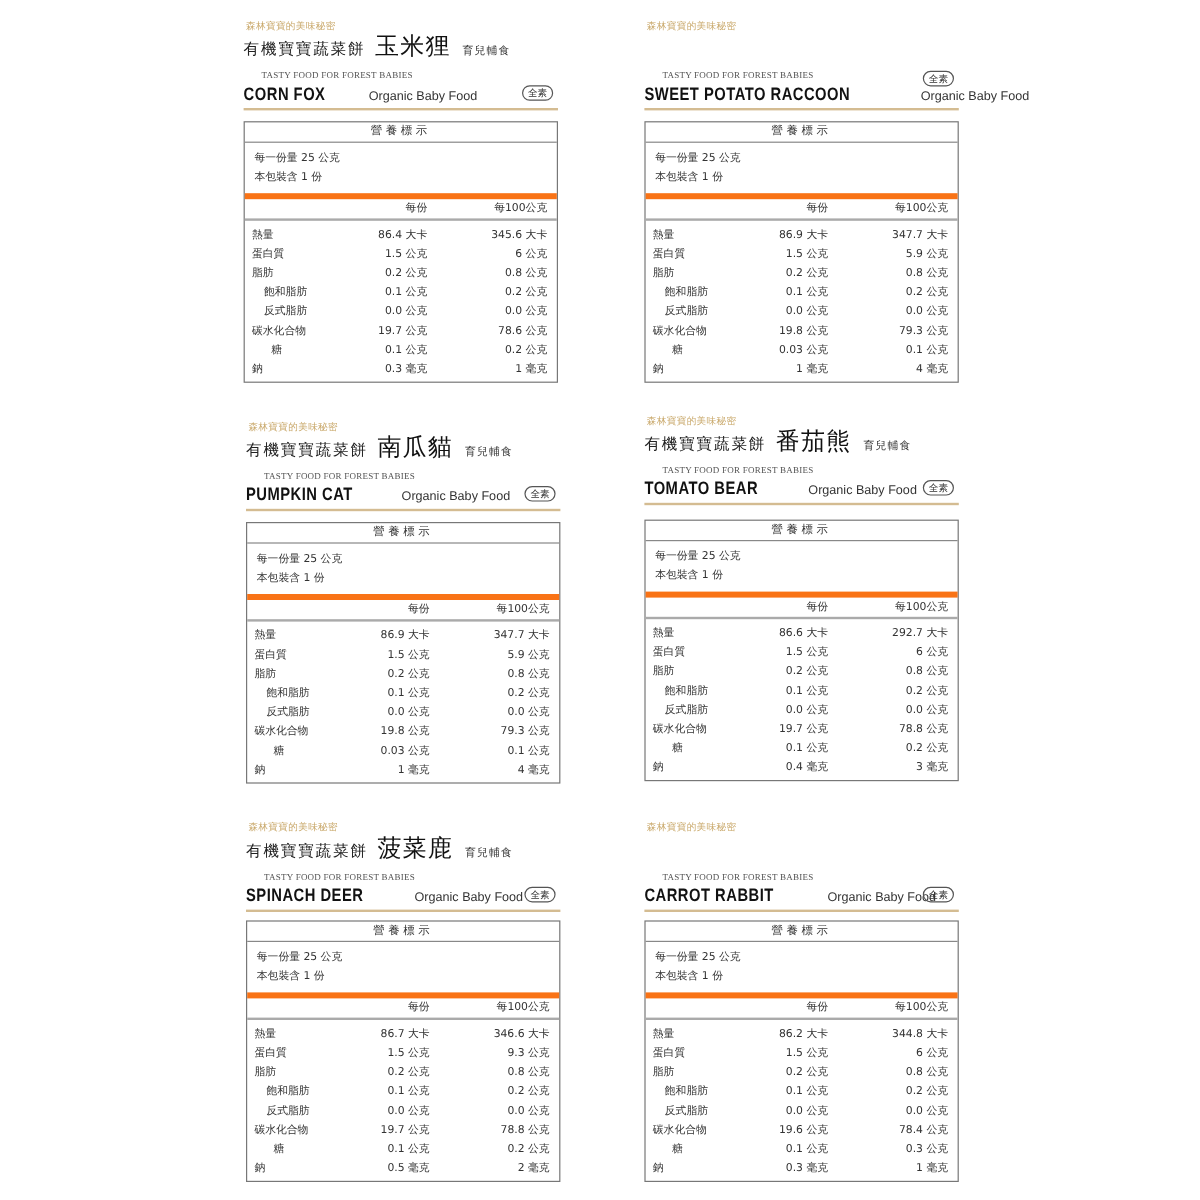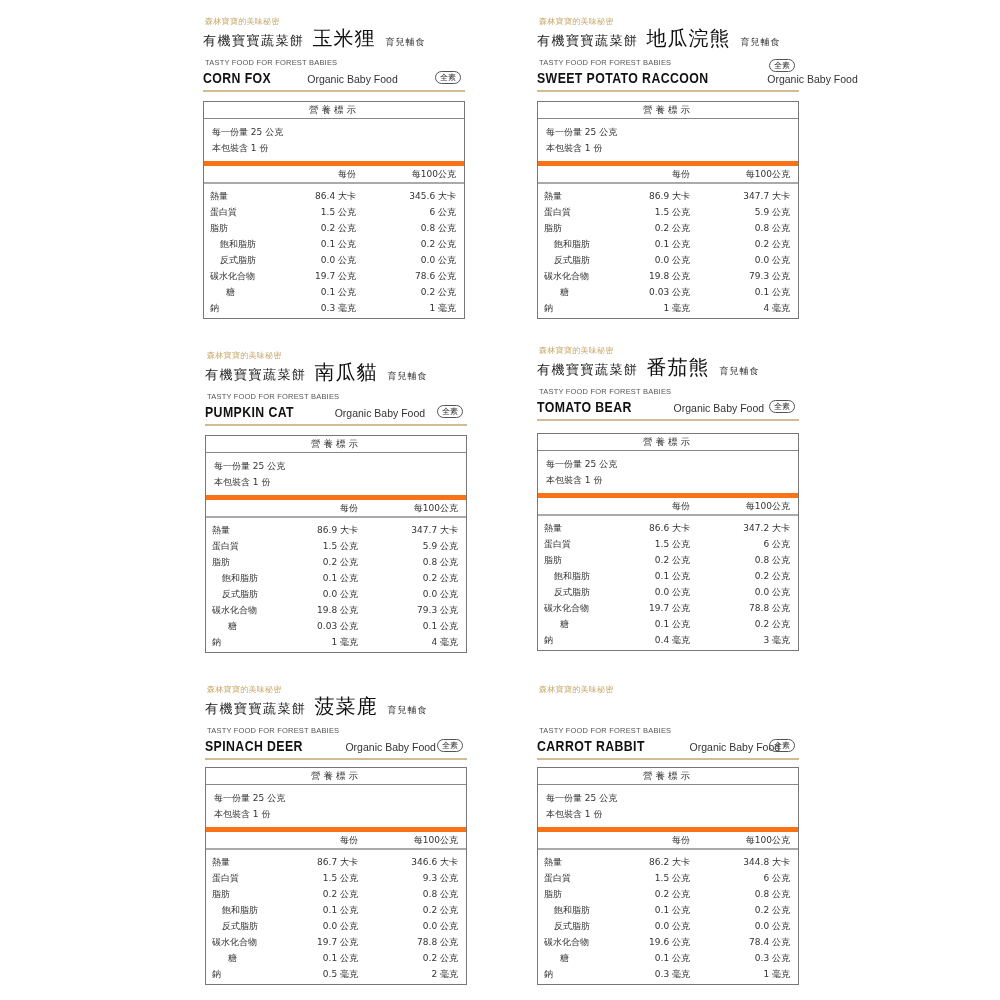--- a/index.html
+++ b/index.html
@@ -5,21 +5,21 @@
   html, body { margin:0; padding:0; background:#ffffff; }
   body { width:1000px; height:1000px; position:relative; overflow:hidden;
          font-family:"DejaVu Sans", "Liberation Sans", sans-serif; color:#2a2a2a; }
   .panel { position:absolute; width:262px; }
   .hdr { position:relative; height:78px; }
   .tagline { position:absolute; left:2px; top:0px; font-size:8px; color:#c9a86a; letter-spacing:0.3px; }
   .titleline { position:absolute; left:0; top:9px; white-space:nowrap; }
   .titleline .prefix { font-size:13px; color:#222; letter-spacing:1.5px; }
   .titleline .animal { font-size:20px; color:#111; margin-left:8px; letter-spacing:1px; }
   .titleline .suffix { font-size:9px; color:#333; margin-left:10px; letter-spacing:1px;margin-top:12px; }
-  .tasty { position:absolute; left:2px; top:42px; font-size:7.5px; color:#555; font-family:Liberation Sans, sans-serif; letter-spacing:0.2px; }
+  .tasty { position:absolute; left:15px; top:42px; font-size:7.5px; color:#555; font-family:Liberation Serif, serif; letter-spacing:0.2px; }
   .engline { position:absolute; left:0; top:52px; white-space:nowrap; }
   .engline .eng { font-family:"Liberation Sans", sans-serif; font-weight:bold; font-size:15px; color:#111;
                   transform:scaleX(0.82); transform-origin:left; display:inline-block; letter-spacing:0.5px; }
   .engline .org { font-family:Liberation Sans, sans-serif; font-size:10.5px; color:#333;margin-left:16px; }
   .badge { position:absolute; right:4px; top:55px; font-size:8px; border:1px solid #555; border-radius:8px; padding:0 4px; line-height:11px; color:#333; }
   .badge.high { top:43px; }
   .rule { position:absolute; left:0; right:0; top:74px; height:2px; background:#d4bc92; }
   .nut { position:absolute; left:0; width:260px; border:1px solid #777; font-size:9px; color:#333; }
   .nut .ttl { text-align:center; font-size:9.5px; letter-spacing:3px; height:16px; line-height:16px; border-bottom:1px solid #888; }
   .nut .serv { padding:5px 8px 0 8px; height:47px; border-bottom:5px solid #f97316; box-sizing:border-box; line-height:16px; }
@@ -101,23 +101,20 @@
             <span class="c1">0.3 毫克</span>
             <span class="c2">1 毫克</span>
           </div>
         </div>
     </div>
   </div>
 
   <div class="panel" style="left: 537px; top: 16px;">
     <div class="hdr">
       <div class="tagline">森林寶寶的美味秘密</div>
-      <div class="titleline">
-        <span class="prefix">有機寶寶蔬菜餅</span><span class="animal">地瓜浣熊</span><span class="suffix">育兒輔食</span>
-      </div>
       <div class="tasty">TASTY FOOD FOR FOREST BABIES</div>
       <div class="engline">
         <span class="eng">SWEET POTATO RACCOON</span>
         <span class="org">Organic Baby Food</span>
       </div>
       <div class="badge high">全素</div>
       <div class="rule"></div>
     </div>
     <div class="nut" style="top: 85px;">
       <div class="ttl">營養標示</div>
@@ -264,21 +261,21 @@
         <div>本包裝含 1 份</div>
       </div>
       <div class="colhdr">
         <span class="c1">每份</span>
         <span class="c2">每100公克</span>
       </div>
       <div class="rows">
           <div class="row">
             <span class="lab ">熱量</span>
             <span class="c1">86.6 大卡</span>
-            <span class="c2">347.2 大卡</span>
+            <span class="c2">292.7 大卡</span>
           </div>
           <div class="row">
             <span class="lab ">蛋白質</span>
             <span class="c1">1.5 公克</span>
             <span class="c2">6 公克</span>
           </div>
           <div class="row">
             <span class="lab ">脂肪</span>
             <span class="c1">0.2 公克</span>
             <span class="c2">0.8 公克</span>

